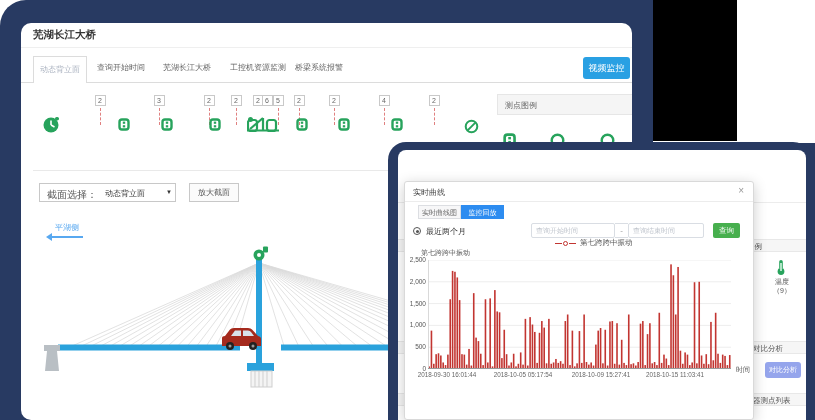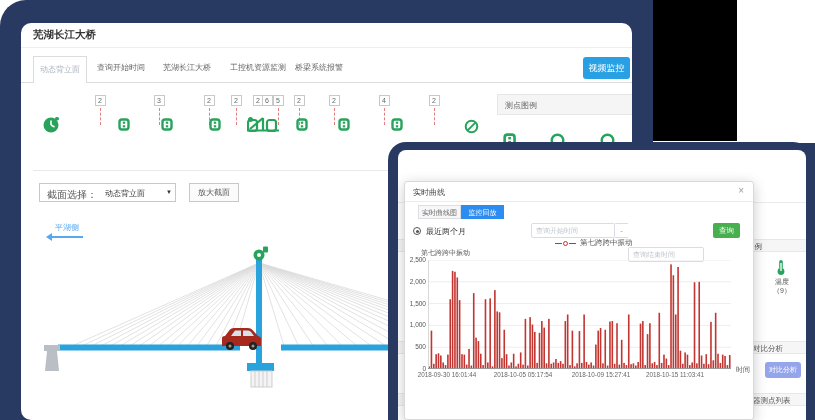--- a/index.html
+++ b/index.html
@@ -65,21 +65,21 @@
             font-size:7px;color:#fff;text-align:center;line-height:13px;cursor:pointer;}
   #dlg-radio{left:8px;top:45px;width:8px;height:8px;border:1px solid #555;border-radius:50%;cursor:pointer;}
   #dlg-radio::after{content:"";position:absolute;left:1.5px;top:1.5px;width:3px;height:3px;border-radius:50%;background:#555;}
   #dlg-radio-label{left:21px;top:44px;font-size:8px;color:#333;}
   .dlg-input{position:absolute;top:41px;height:15px;border:1px solid #d9dde3;border-radius:2px;font-size:7px;
              color:#333;padding:0 4px;outline:none;font-family:inherit;}
   .dlg-input::placeholder{color:#bfc4cc;}
   #dlg-input-start{left:126px;width:84px;}
   #dlg-sep{left:210px;top:41px;width:13px;height:15px;border:1px solid #d9dde3;border-left:none;border-right:none;
            font-size:8px;color:#999;text-align:center;line-height:14px;}
-  #dlg-input-end{left:223px;width:76px;margin-top:24px;}
+  #dlg-input-end{left:223px;width:76px;}
   #dlg-query-btn{left:308px;top:41px;width:27px;height:15px;background:#47af4e;border-radius:2px;
                  color:#fff;font-size:7.5px;text-align:center;line-height:15px;cursor:pointer;}
   #dlg-legend{left:150px;top:57px;height:8px;display:flex;align-items:center;cursor:pointer;}
   .lg-line{width:7px;height:0;border-top:1.5px solid #c23531;}
   .lg-circle{width:5px;height:5px;border:1.5px solid #c23531;border-radius:50%;margin:0 1px;}
   #dlg-legend-text{font-size:7.5px;color:#555;margin-left:4px;white-space:nowrap;}
   #chart-title{left:16px;top:66px;font-size:7px;color:#555;}
   #chart-plot{left:23px;top:78px;width:303px;height:109px;}
   .ytick{position:absolute;left:0;width:21px;text-align:right;font-size:6.5px;color:#555;}
   .xtick{position:absolute;top:189px;font-size:6.3px;color:#666;white-space:nowrap;transform:translateX(-50%);}

